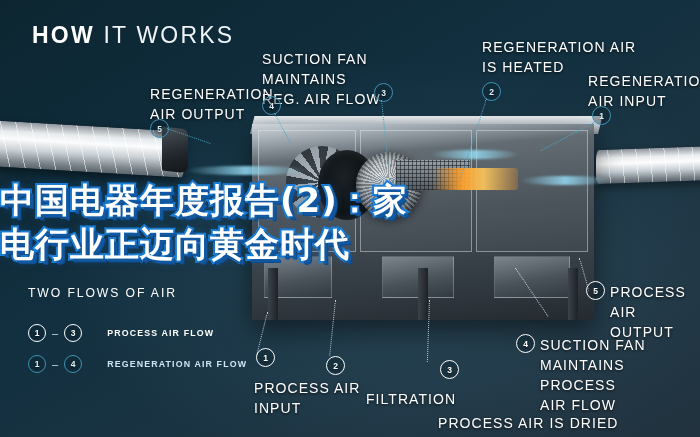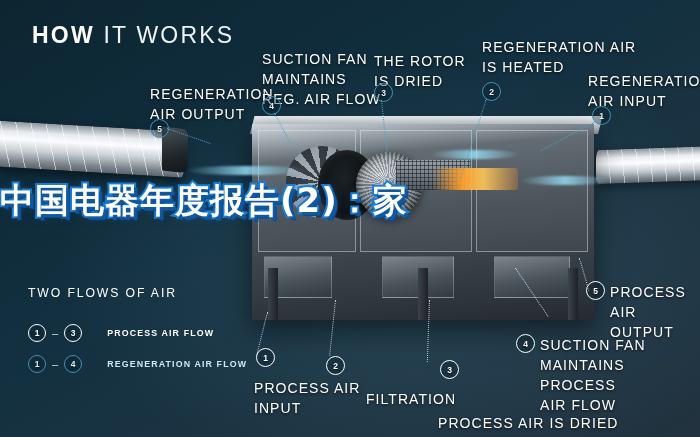--- a/index.html
+++ b/index.html
@@ -200,21 +200,20 @@
   <div class="leader teal" style="left:167px;top:128px;width:46px;transform:rotate(19deg);">
       <i></i>
     </div>
 
   <div class="lbl" style="left:262px;top:50px;">SUCTION FAN<br>MAINTAINS<br>REG. AIR FLOW</div>
   <div class="marker teal" style="left:262px;top:96px;">4</div>
   <div class="leader teal" style="left:275px;top:113px;width:36px;transform:rotate(62deg);">
       <i></i>
     </div>
 
-  <div class="lbl" style="left:374px;top:52px;">THE ROTOR<br>IS DRIED</div>
   <div class="marker teal" style="left:374px;top:83px;">3</div>
   <div class="leader teal" style="left:382px;top:100px;width:66px;transform:rotate(84deg);">
       <i></i>
     </div>
 
   <div class="lbl" style="left:482px;top:38px;">REGENERATION AIR<br>IS HEATED</div>
   <div class="marker teal" style="left:482px;top:82px;">2</div>
   <div class="leader teal" style="left:487px;top:99px;width:84px;transform:rotate(108deg);">
       <i></i>
     </div>
@@ -266,15 +265,16 @@
 
   <div class="legend-row teal" style="top:355px;">
     <div class="marker teal">1</div>
     <span class="legend-dash">–</span>
     <div class="marker teal">4</div>
     <span class="legend-text">REGENERATION AIR FLOW</span>
   </div>
 
   <div class="cn-title">
     <span class="cn-line">中国电器年度报告(2)：家</span>
+    <span class="cn-line">电行业正迈向黄金时代</span>
   </div>
 
 </div>
 
 </body></html>

